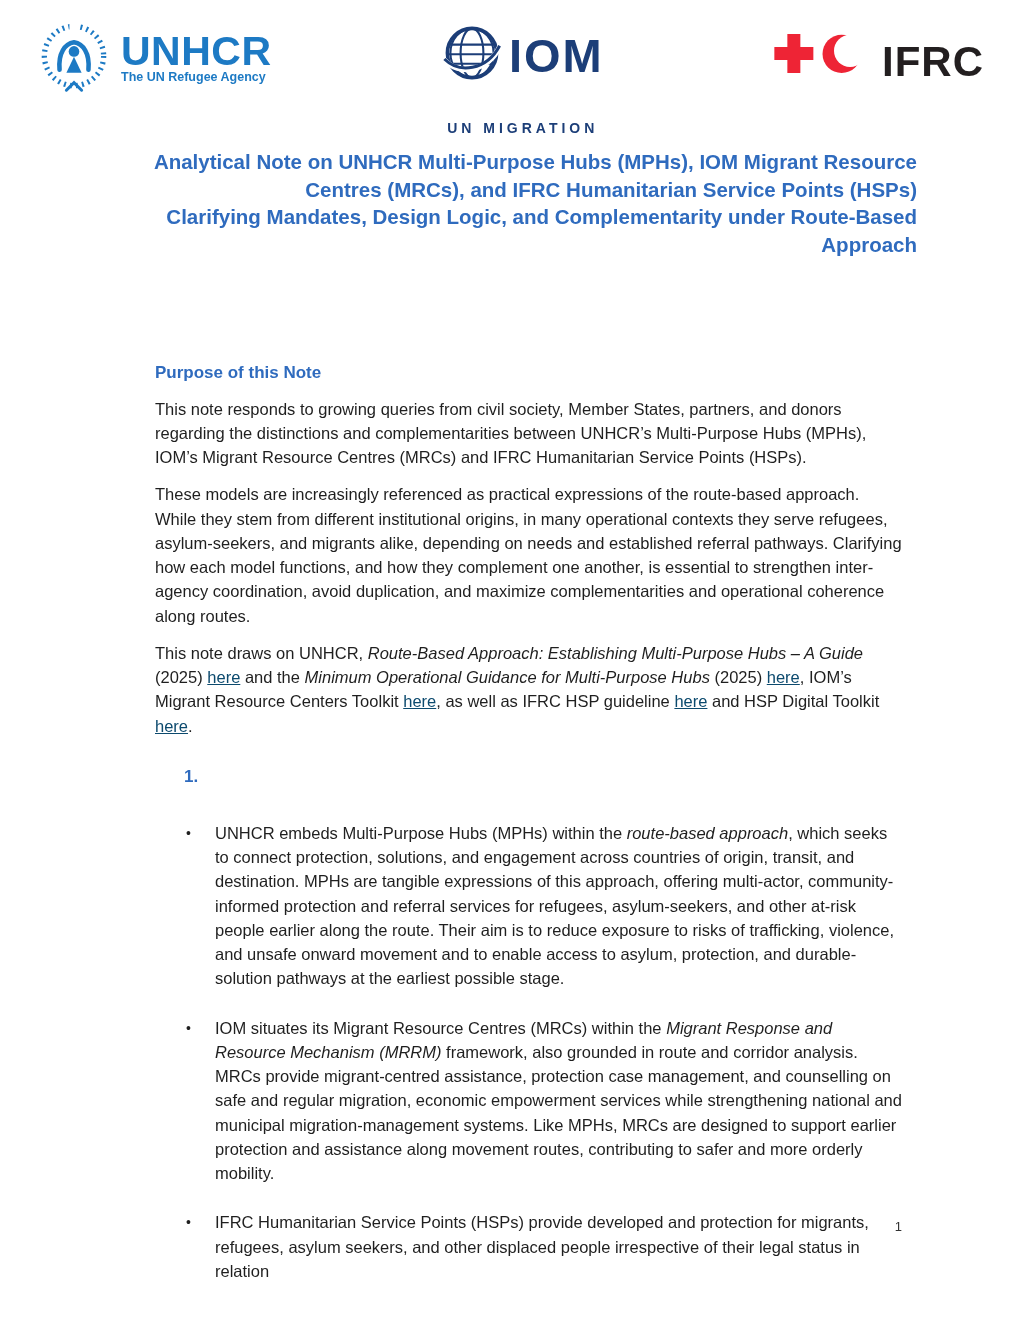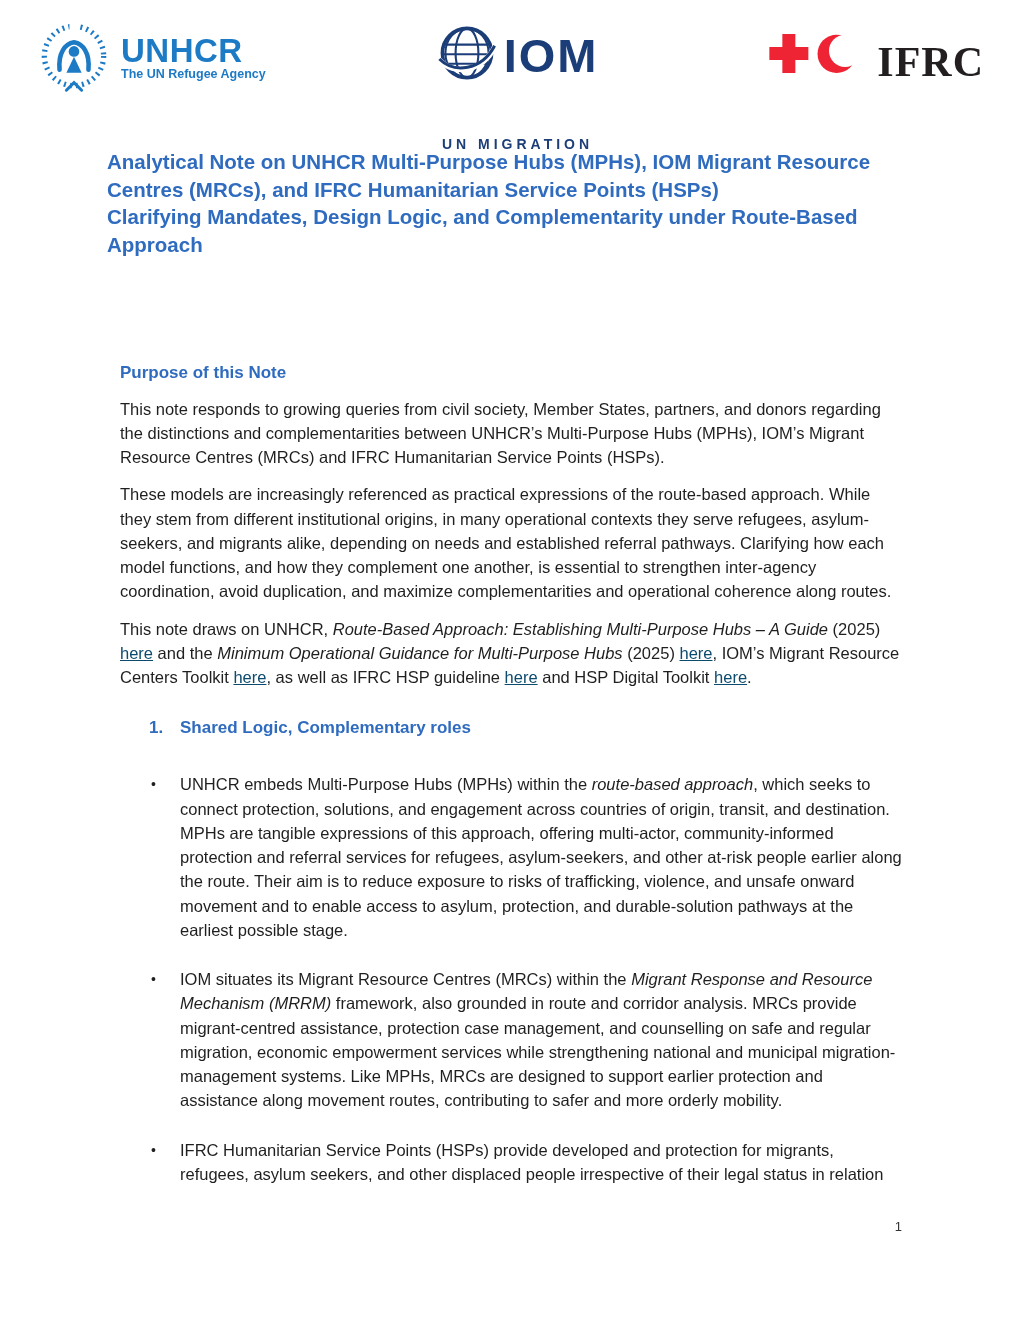--- a/index.html
+++ b/index.html
@@ -21,60 +21,61 @@
     justify-content: space-between;
     align-items: flex-start;
     padding: 18px 40px 0 36px;
     height: 100px;
   }
   .logo { display: flex; align-items: center; }
 
   .unhcr-logo { gap: 9px; }
   .unhcr-words { display: flex; flex-direction: column; }
   .unhcr-acronym {
-    font-size: 33px; font-weight: 800; letter-spacing: 0.5px;
+    font-size: 41px; font-weight: 800; letter-spacing: 0.5px;
     color: #1d7ac4; line-height: 0.95;
   }
   .unhcr-tagline {
     font-size: 12.5px; font-weight: 700; color: #1d7ac4; margin-top: 0;
   }
 
   .iom-logo { flex-direction: column; align-items: center; margin-top: 5px; gap: 29px; }
   .iom-row { display: flex; align-items: center; gap: 7px; }
   .iom-acronym {
     font-size: 47px; font-weight: 600; letter-spacing: 2px;
     color: #1c3e78; line-height: 1;
   }
   .iom-tagline {
     font-size: 14px; font-weight: 700; letter-spacing: 4px;
-    color: #1c3e78; margin-top: 20px;
-  }
-
-  .ifrc-logo { gap: 14px; margin-top: 16px; font-family: Liberation Serif, serif; }
+    color: #1c3e78; margin-top: 4px;
+  }
+
+  .ifrc-logo { gap: 14px; margin-top: 16px; }
   .ifrc-acronym {
     font-size: 42px; font-weight: 800; letter-spacing: 1px;
     color: #231f20; line-height: 1;
   }
 
   
   .doc-title {
     margin: 48px auto 0 auto;
     width: 810px;
-    text-align: left;
+    text-align: right;
     color: #2f6bbe;
     font-weight: 700;
     font-size: 20.5px;
     line-height: 1.35;
   }
 
   
   .content {
     padding: 0 120px;
     font-size: 16.5px;
     line-height: 1.47;
+    margin-left: 35px;
   }
   .blue-heading {
     color: #2f6bbe;
     font-size: 17px;
     font-weight: 700;
     margin: 0 0 11px 0;
   }
   .purpose-heading { margin-top: 102px; }
   .content p { margin: 0 0 13px 0; }
 
@@ -173,21 +174,20 @@
     <h2 class="blue-heading purpose-heading">Purpose of this Note</h2>
 
     <p>This note responds to growing queries from civil society, Member States, partners, and donors regarding the distinctions and complementarities between UNHCR’s Multi-Purpose Hubs (MPHs), IOM’s Migrant Resource Centres (MRCs) and IFRC Humanitarian Service Points (HSPs).</p>
 
     <p>These models are increasingly referenced as practical expressions of the route-based approach. While they stem from different institutional origins, in many operational contexts they serve refugees, asylum-seekers, and migrants alike, depending on needs and established referral pathways. Clarifying how each model functions, and how they complement one another, is essential to strengthen inter-agency coordination, avoid duplication, and maximize complementarities and operational coherence along routes.</p>
 
     <p><span>This note draws on UNHCR, </span><em>Route-Based Approach: Establishing Multi-Purpose Hubs – A Guide</em><span> (2025) </span><a href="#" class="doc-link">here</a><span> and the </span><em>Minimum Operational Guidance for Multi-Purpose Hubs</em><span> (2025) </span><a href="#" class="doc-link">here</a><span>, IOM’s Migrant Resource Centers Toolkit </span><a href="#" class="doc-link">here</a><span>, as well as IFRC HSP guideline </span><a href="#" class="doc-link">here</a><span> and HSP Digital Toolkit </span><a href="#" class="doc-link">here</a><span>.</span></p>
 
     <div class="section-heading">
       <span class="blue-heading section-number">1.</span>
-      <span class="blue-heading">Shared Logic, Complementary roles</span>
     </div>
 
 
     <ul class="bullets">
       <li class="bullet">
         <span class="bullet-glyph">•</span>
         <span class="bullet-text"><span>UNHCR embeds Multi-Purpose Hubs (MPHs) within the </span><em>route-based approach</em><span>, which seeks to connect protection, solutions, and engagement across countries of origin, transit, and destination. MPHs are tangible expressions of this approach, offering multi-actor, community-informed protection and referral services for refugees, asylum-seekers, and other at-risk people earlier along the route. Their aim is to reduce exposure to risks of trafficking, violence, and unsafe onward movement and to enable access to asylum, protection, and durable-solution pathways at the earliest possible stage.</span></span>
       </li>
       <li class="bullet">
         <span class="bullet-glyph">•</span>

